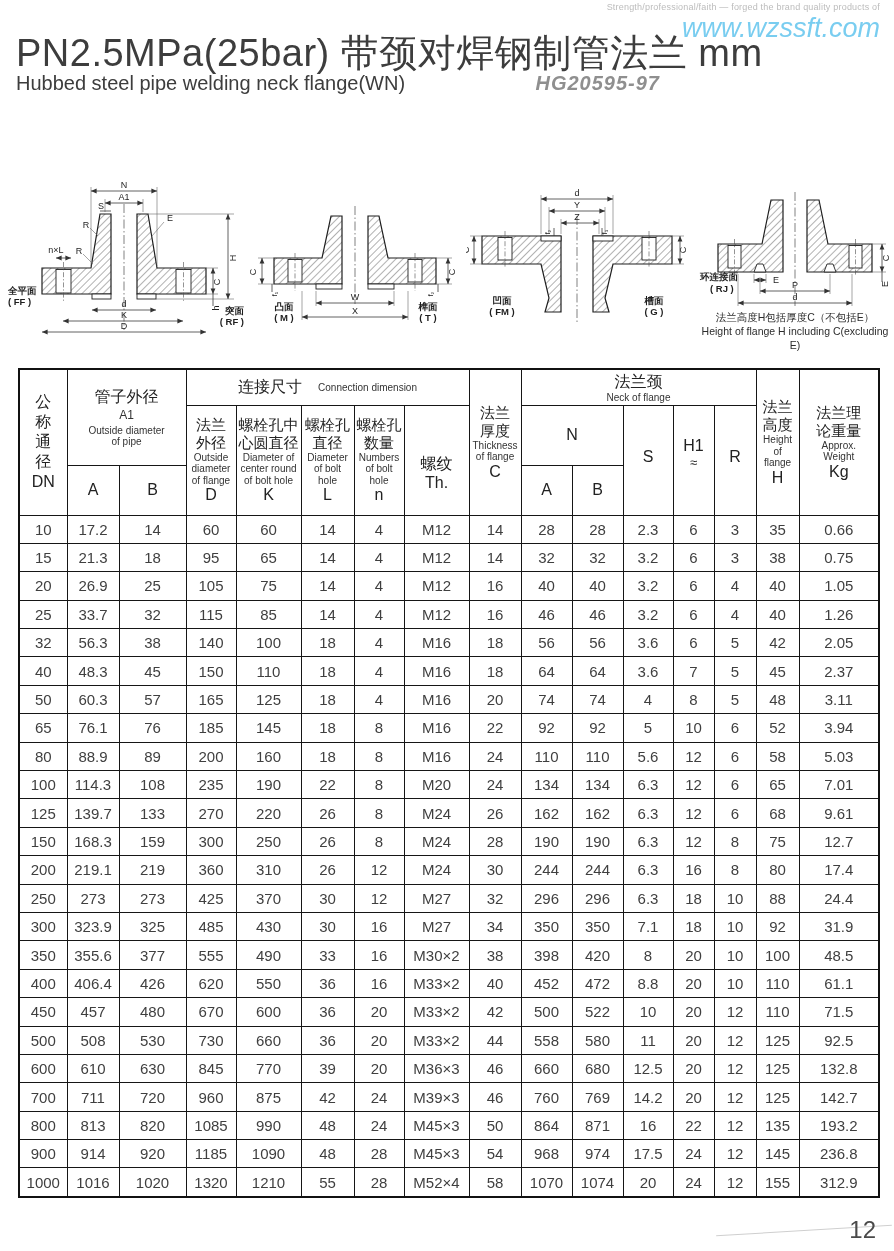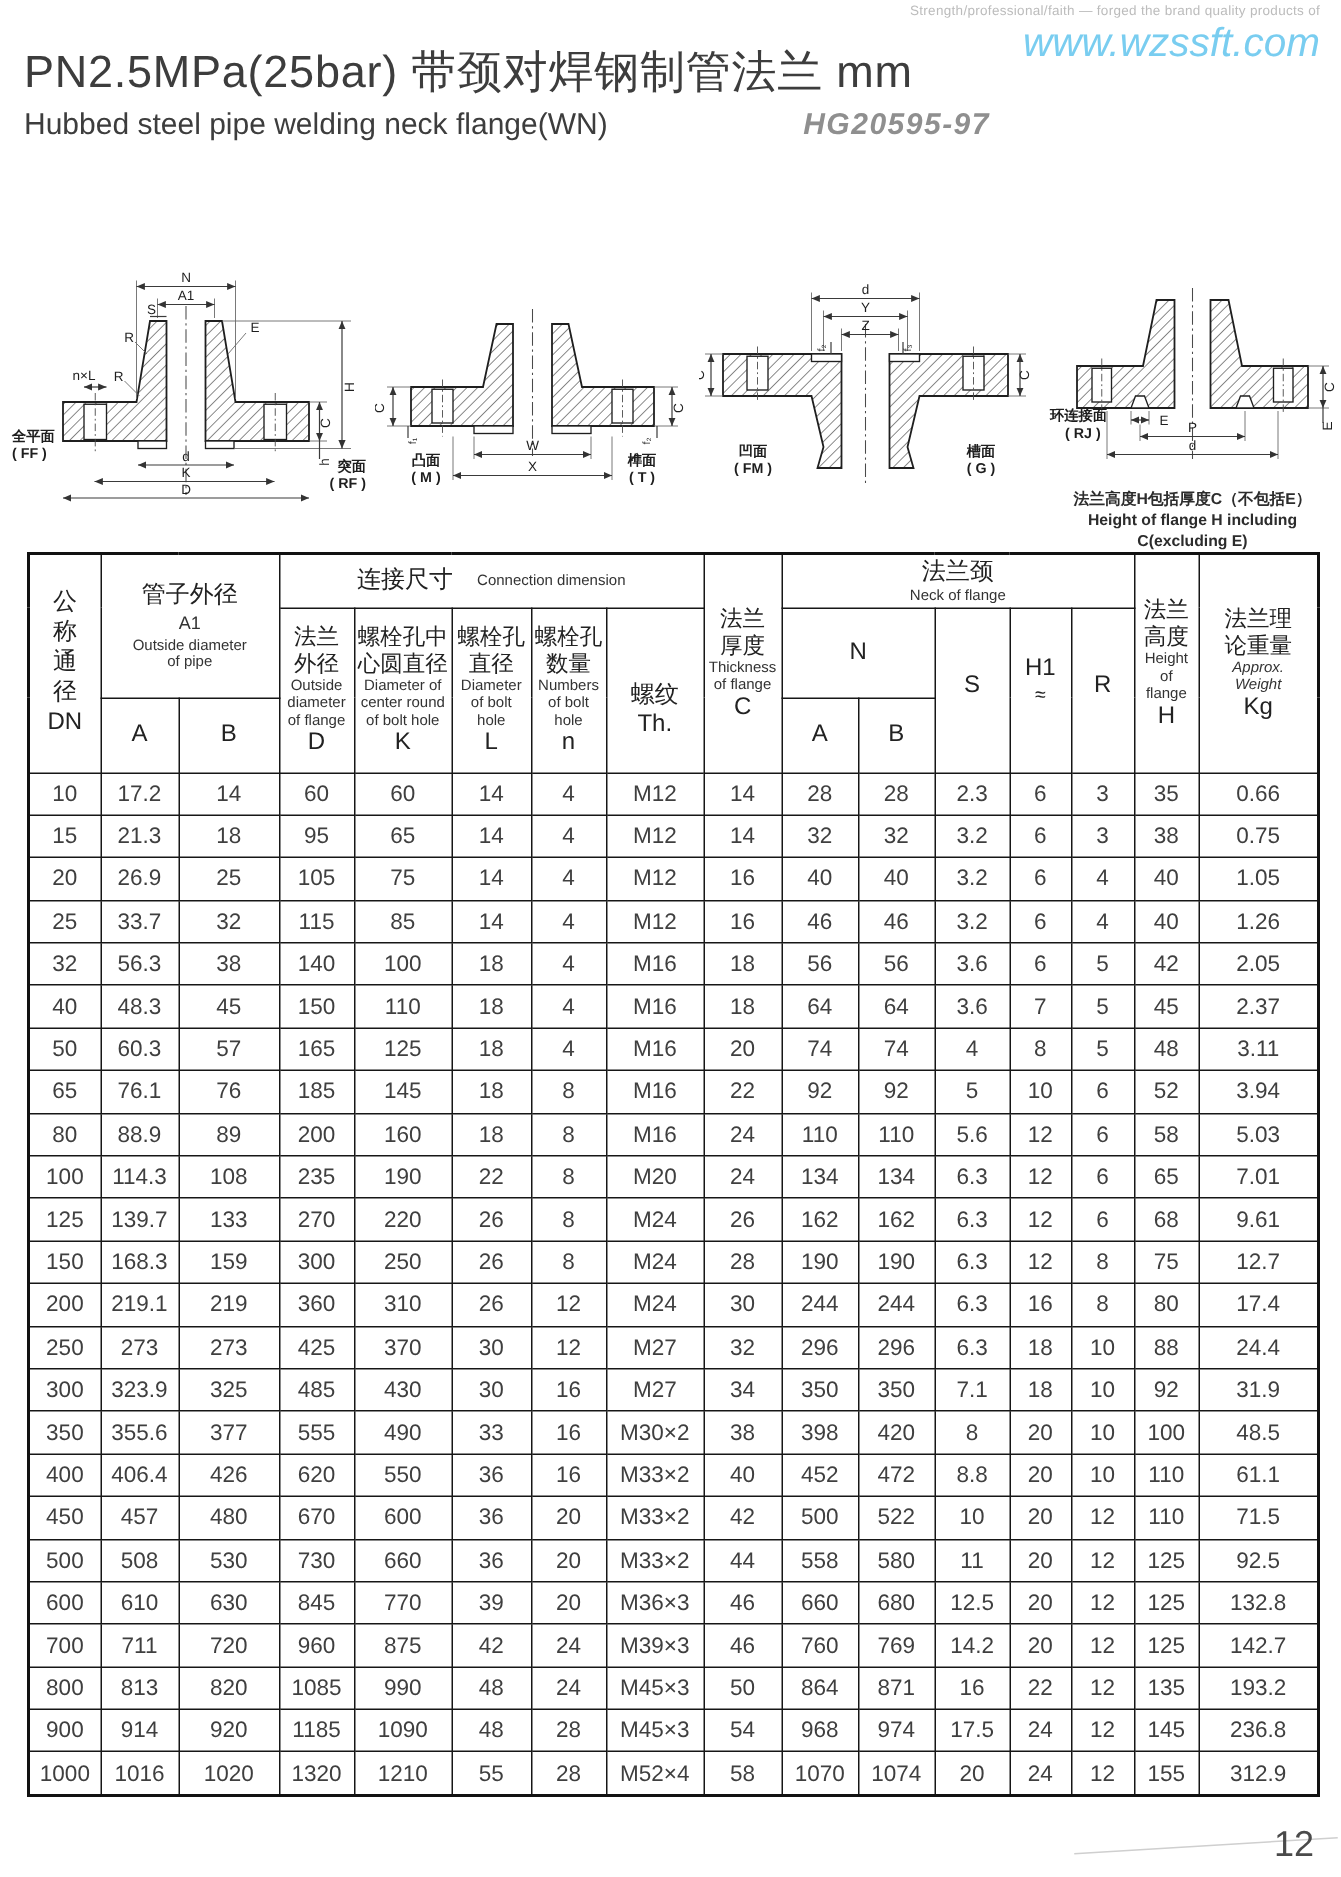--- a/index.html
+++ b/index.html
@@ -1,34 +1,34 @@
 <!DOCTYPE html>
 <html><head>
 <meta charset="utf-8">
 <style>
   html,body{margin:0;padding:0;background:#fff;}
   .page{position:relative;width:894px;height:1251px;background:#fff;overflow:hidden;
         font-family:"Liberation Sans",sans-serif;color:#2e2e2e;}
   .topbar{position:absolute;top:2px;right:14px;text-align:right;}
   .tagline{font-size:9px;color:#bcbcbc;letter-spacing:.2px;margin-left:20px;}
   .website{font-size:27px;color:#79cdf0;font-style:italic;margin-top:1px;}
-  .title{position:absolute;left:16px;top:28px;margin:0;font-size:30px;font-weight:400;
+  .title{position:absolute;left:16px;top:28px;margin:0;font-size:38px;font-weight:400;
          color:#3d3d3d;letter-spacing:.5px;white-space:nowrap;}
   .subtitle-row{position:absolute;left:16px;top:72px;width:644px;display:flex;
                 justify-content:space-between;align-items:baseline;}
   .subtitle{font-size:20px;color:#3d3d3d;}
   .standard{font-size:20px;font-weight:bold;font-style:italic;color:#8f8f8f;letter-spacing:1px;}
   .diagrams{position:absolute;left:0;top:178px;width:894px;height:168px;}
   .diagrams svg{position:absolute;}
   .d1{left:6px;top:0;}
   .d2{left:250px;top:14px;}
   .d3{left:466px;top:8px;}
   .d4{left:698px;top:4px;}
-  .diagram-note{position:absolute;left:696px;top:148px;width:198px;text-align:center;
-                font-size:10.5px;font-weight:bold;color:#2c2c2c;line-height:1.35;}
+  .diagram-note{position:absolute;left:696px;top:132px;width:198px;text-align:center;
+                font-size:10.5px;font-weight:normal;color:#2c2c2c;line-height:1.35;}
   svg text{font-family:"Liberation Sans",sans-serif;font-size:9px;fill:#1e1e1e;}
   svg text.face{font-size:9.5px;font-weight:bold;}
   svg text.tiny{font-size:7px;}
   .ol{fill:#fff;stroke:#1f1f1f;stroke-width:1.2;}
   .hole{fill:#fff;stroke:#1f1f1f;stroke-width:0.9;}
   .dim{stroke:#3a3a3a;stroke-width:0.8;fill:none;}
   .ext{stroke:#6a6a6a;stroke-width:0.6;fill:none;}
   .cl{stroke:#4a4a4a;stroke-width:0.7;fill:none;stroke-dasharray:9 2.5 1.5 2.5;}
   .clb{stroke:#4a4a4a;stroke-width:0.6;fill:none;stroke-dasharray:5 2 1.2 2;}
   table.spec{position:absolute;left:18px;top:368px;width:860px;border-collapse:collapse;
@@ -348,21 +348,21 @@
 flange</div>
             </div>
             <div class="letter">H</div>
           </div>
         </th>
         <th rowspan="3">
           <div class="hcell">
             <div>
               <div class="cn pre">法兰理
 论重量</div>
-              <div class="en pre" style="margin-top:0;font-style:italic;">Approx.
+              <div class="en pre" style="margin-top:0;">Approx.
 Weight</div>
             </div>
             <div class="letter">Kg</div>
           </div>
         </th>
       </tr>
       <tr style="height:60px;">
         <th rowspan="2">
           <div class="hcell">
             <div>

